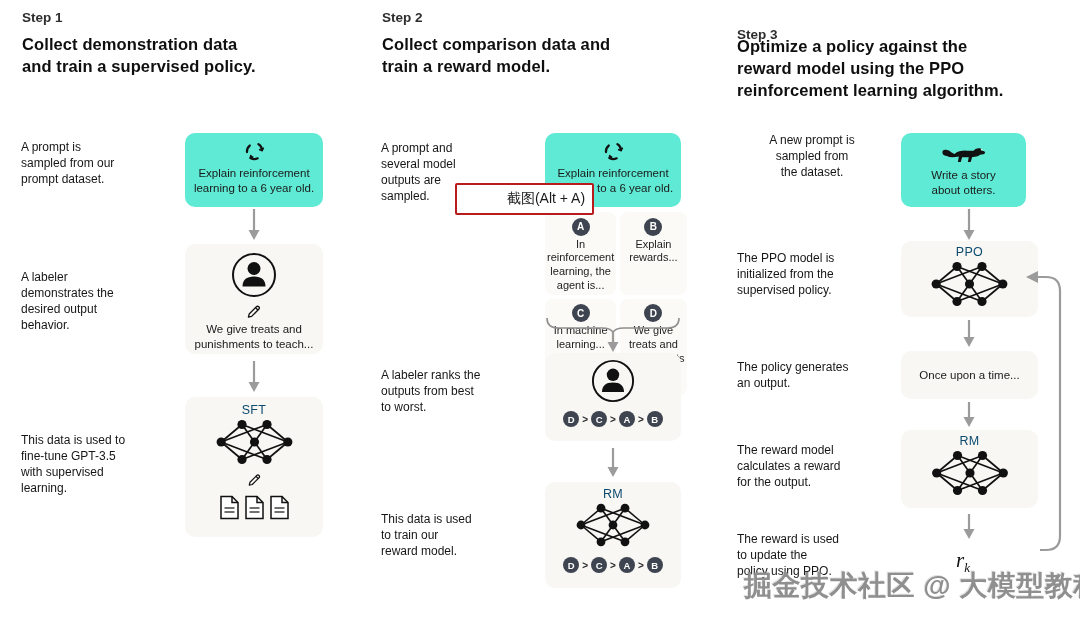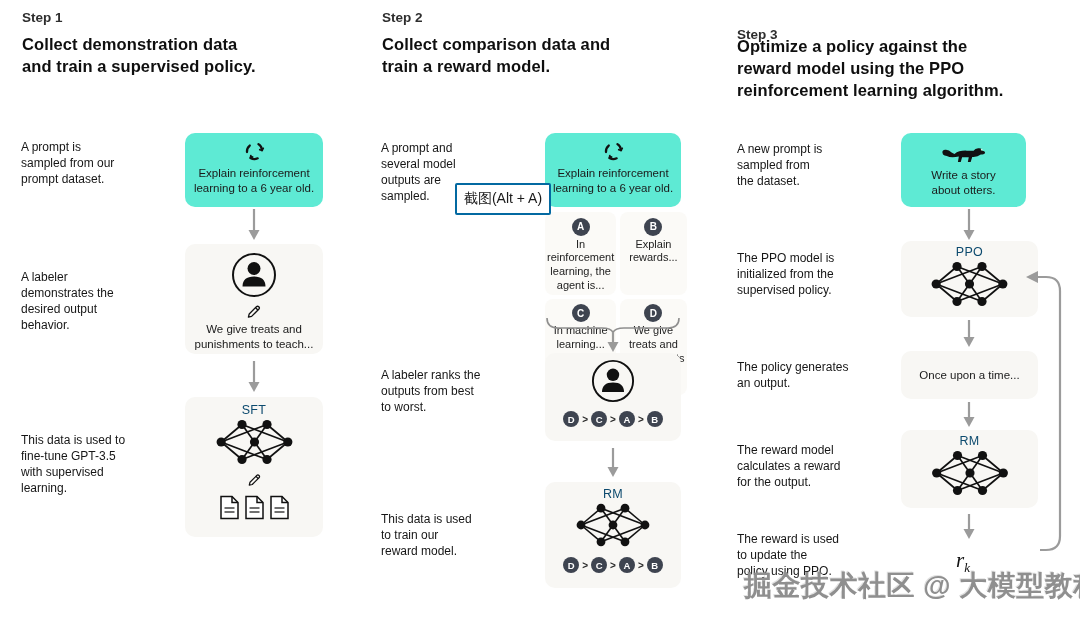--- a/index.html
+++ b/index.html
@@ -19,22 +19,22 @@
   .mini-card{background:#fbfaf7;border-radius:8px;box-sizing:border-box;padding:4px 2px 2px;text-align:center;}
   .mini-text{font-size:11px;line-height:1.25;color:#222;white-space:pre-line;margin-top:2px;}
   .badge{display:inline-flex;align-items:center;justify-content:center;width:18px;height:18px;
     border-radius:50%;background:#3e4450;color:#fff;font-weight:bold;font-size:10px;}
   .rank-row{display:flex;align-items:center;justify-content:center;gap:3px;margin-top:4px;}
   .rank-badge{display:inline-flex;align-items:center;justify-content:center;width:16px;height:16px;
     border-radius:50%;background:#3e4450;color:#fff;font-weight:bold;font-size:9.5px;}
   .rank-sep{font-size:10px;font-weight:bold;color:#2a2a2a;}
   .docs-row{display:flex;justify-content:center;gap:4px;margin-top:5px;}
   .tooltip{position:absolute;left:455px;top:183px;width:92px;height:28px;background:#ffffff;
-    border:2px solid #0369a1;border-radius:2px;display:flex;align-items:center;justify-content:center;
-    font-size:14px;color:#1a1a1a;z-index:40;white-space:nowrap;}
+    border:2px solid #b91c1c;border-radius:2px;display:flex;align-items:center;justify-content:center;
+    font-size:14px;color:#1a1a1a;z-index:40;white-space:nowrap;padding-left:43px;}
   .watermark{position:absolute;left:744px;top:567px;font-size:28px;font-weight:bold;color:#8f8f8f;
     letter-spacing:0.5px;z-index:50;white-space:nowrap;
     text-shadow:2px 2px 1px rgba(255,255,255,0.95), -1px -1px 0 rgba(130,130,130,0.25);}
   .reward{font-family:"Liberation Serif", serif;font-style:italic;font-size:21px;color:#111;}
   .reward sub{font-size:13px;}
   .icon{display:inline-block;line-height:0;}
 </style>
 </head>
 <body>
 
@@ -305,21 +305,21 @@
       </div>
     </div>
   </div>
 
   <div>
     <div class="abs step-label" style="left:737px;top:27px;">Step 3</div>
     <div class="abs step-title" style="left:737px;top:36px;width:310px;">Optimize a policy against the
 reward model using the PPO
 reinforcement learning algorithm.</div>
 
-    <div class="abs caption" style="left:737px;top:141px;width:150px;">A new prompt is
+    <div class="abs caption" style="left:737px;top:132px;width:150px;text-align:center;">A new prompt is
 sampled from
 the dataset.</div>
     <div class="abs caption" style="left:737px;top:250px;width:170px;">The PPO model is
 initialized from the
 supervised policy.</div>
     <div class="abs caption" style="left:737px;top:359px;width:180px;">The policy generates
 an output.</div>
     <div class="abs caption" style="left:737px;top:442px;width:170px;">The reward model
 calculates a reward
 for the output.</div>

